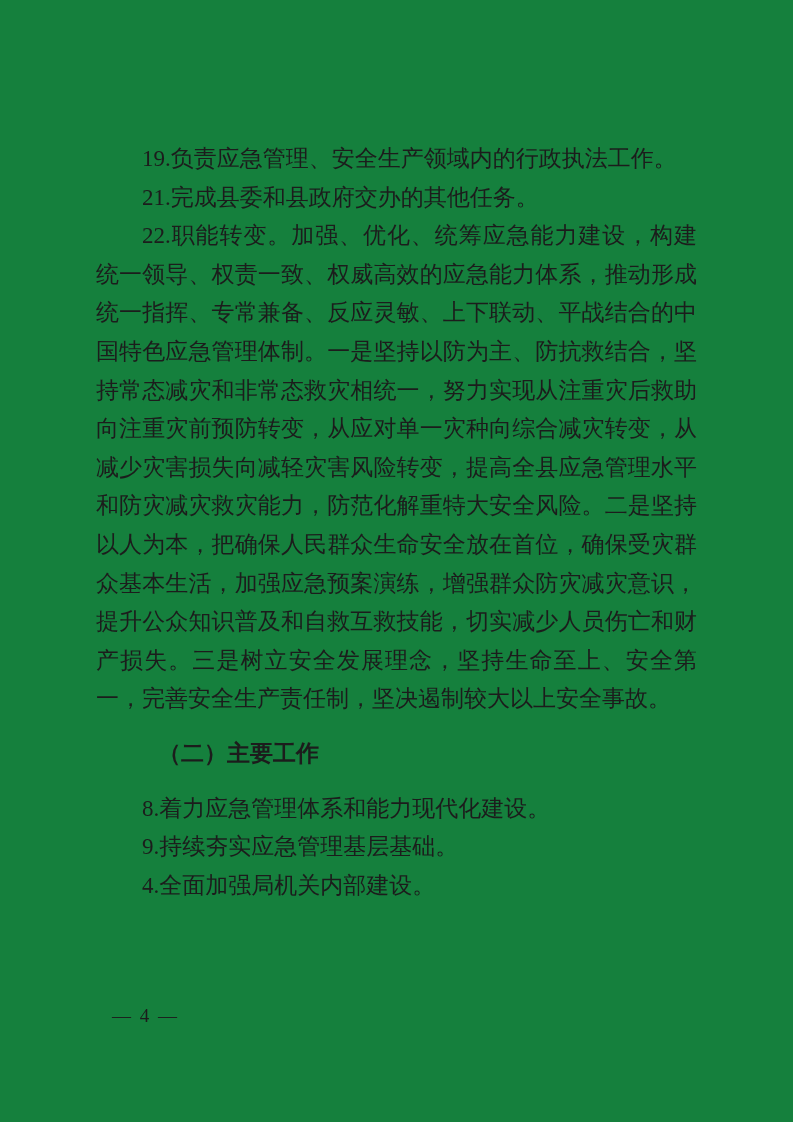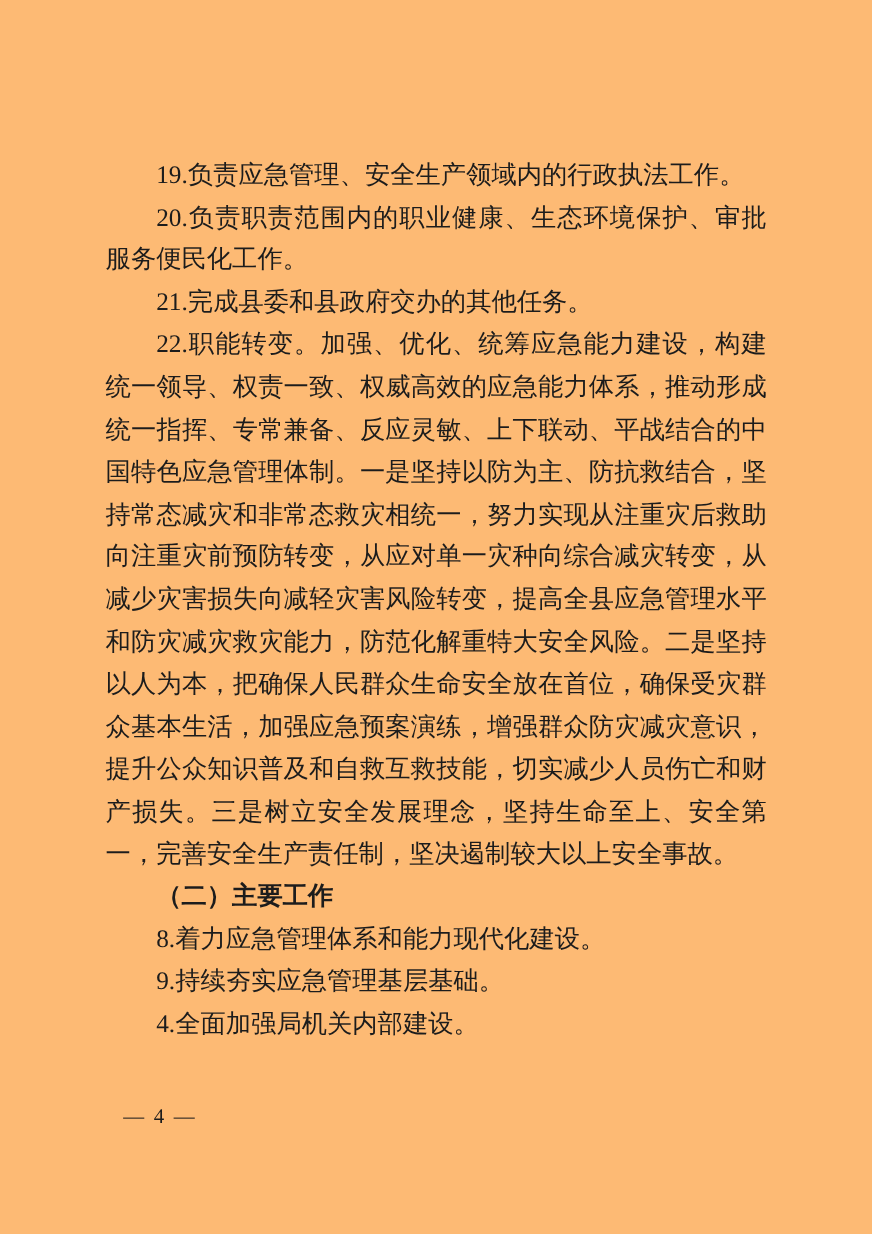--- a/index.html
+++ b/index.html
@@ -4,21 +4,21 @@
 <style>
   html, body {
     margin: 0;
     padding: 0;
     background: #ffffff;
   }
   .page {
     position: relative;
     width: 793px;
     height: 1122px;
-    background: #fdba74;
+    background: #15803d;
     overflow: hidden;
     font-family: "Liberation Serif", "DejaVu Serif", serif;
     color: #1c1c1c;
   }
   .content {
     position: absolute;
     left: 96px;
     top: 140px;
     width: 601px;
     font-size: 23px;
@@ -26,38 +26,37 @@
   }
   .para {
     text-align: justify;
     text-justify: inter-character;
     text-indent: 2em;
     margin: 0;
   }
   .heading {
     text-indent: 2em;
     font-weight: bold;
-    margin: 0;
+    margin: 16px;
   }
   .page-number {
     position: absolute;
     left: 112px;
     top: 1005px;
     font-size: 19px;
     letter-spacing: 2px;
     color: #1c1c1c;
   }
 </style>
 </head>
 <body>
 
 <div class="page">
   <div class="content">
     <p class="para">19.负责应急管理、安全生产领域内的行政执法工作。</p>
-    <p class="para">20.负责职责范围内的职业健康、生态环境保护、审批服务便民化工作。</p>
     <p class="para">21.完成县委和县政府交办的其他任务。</p>
     <p class="para">22.职能转变。加强、优化、统筹应急能力建设，构建统一领导、权责一致、权威高效的应急能力体系，推动形成统一指挥、专常兼备、反应灵敏、上下联动、平战结合的中国特色应急管理体制。一是坚持以防为主、防抗救结合，坚持常态减灾和非常态救灾相统一，努力实现从注重灾后救助向注重灾前预防转变，从应对单一灾种向综合减灾转变，从减少灾害损失向减轻灾害风险转变，提高全县应急管理水平和防灾减灾救灾能力，防范化解重特大安全风险。二是坚持以人为本，把确保人民群众生命安全放在首位，确保受灾群众基本生活，加强应急预案演练，增强群众防灾减灾意识，提升公众知识普及和自救互救技能，切实减少人员伤亡和财产损失。三是树立安全发展理念，坚持生命至上、安全第一，完善安全生产责任制，坚决遏制较大以上安全事故。</p>
     <p class="heading">（二）主要工作</p>
     <p class="para">8.着力应急管理体系和能力现代化建设。</p>
     <p class="para">9.持续夯实应急管理基层基础。</p>
     <p class="para">4.全面加强局机关内部建设。</p>
   </div>
   <div class="page-number">— 4 —</div>
 </div>
 

